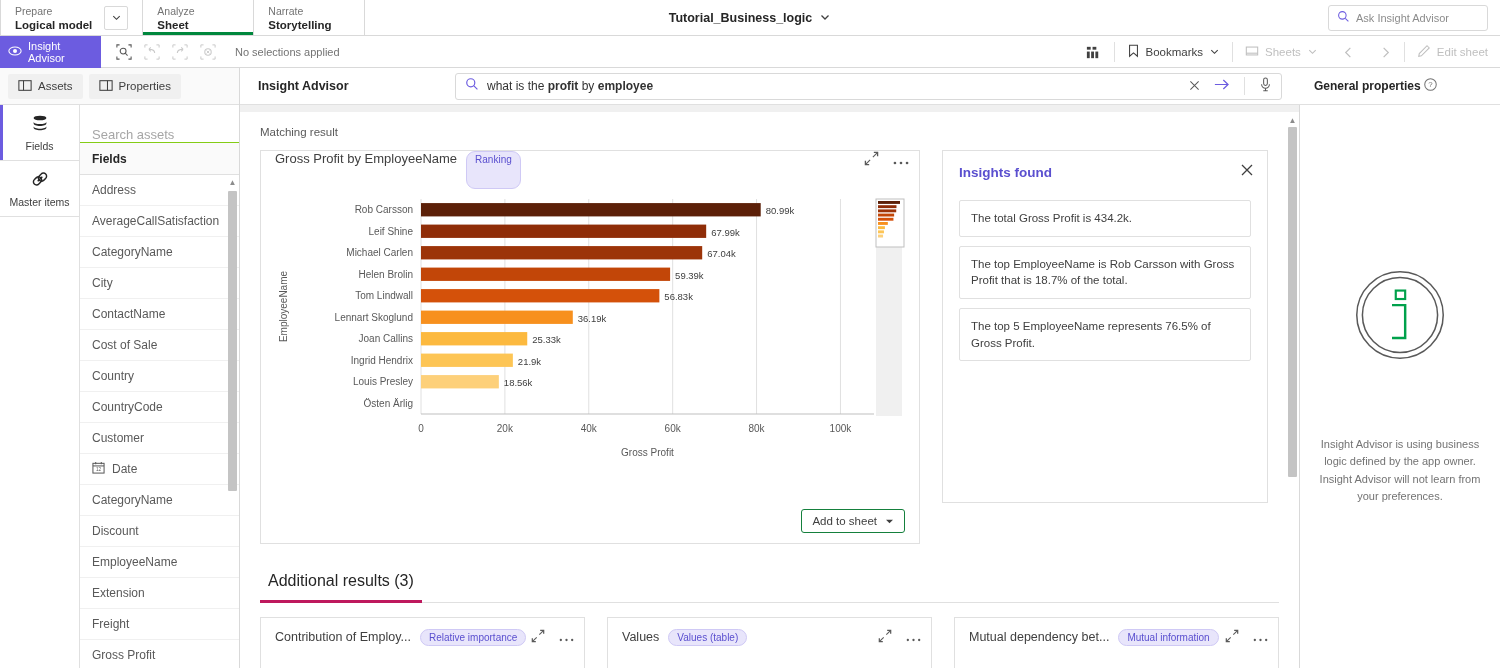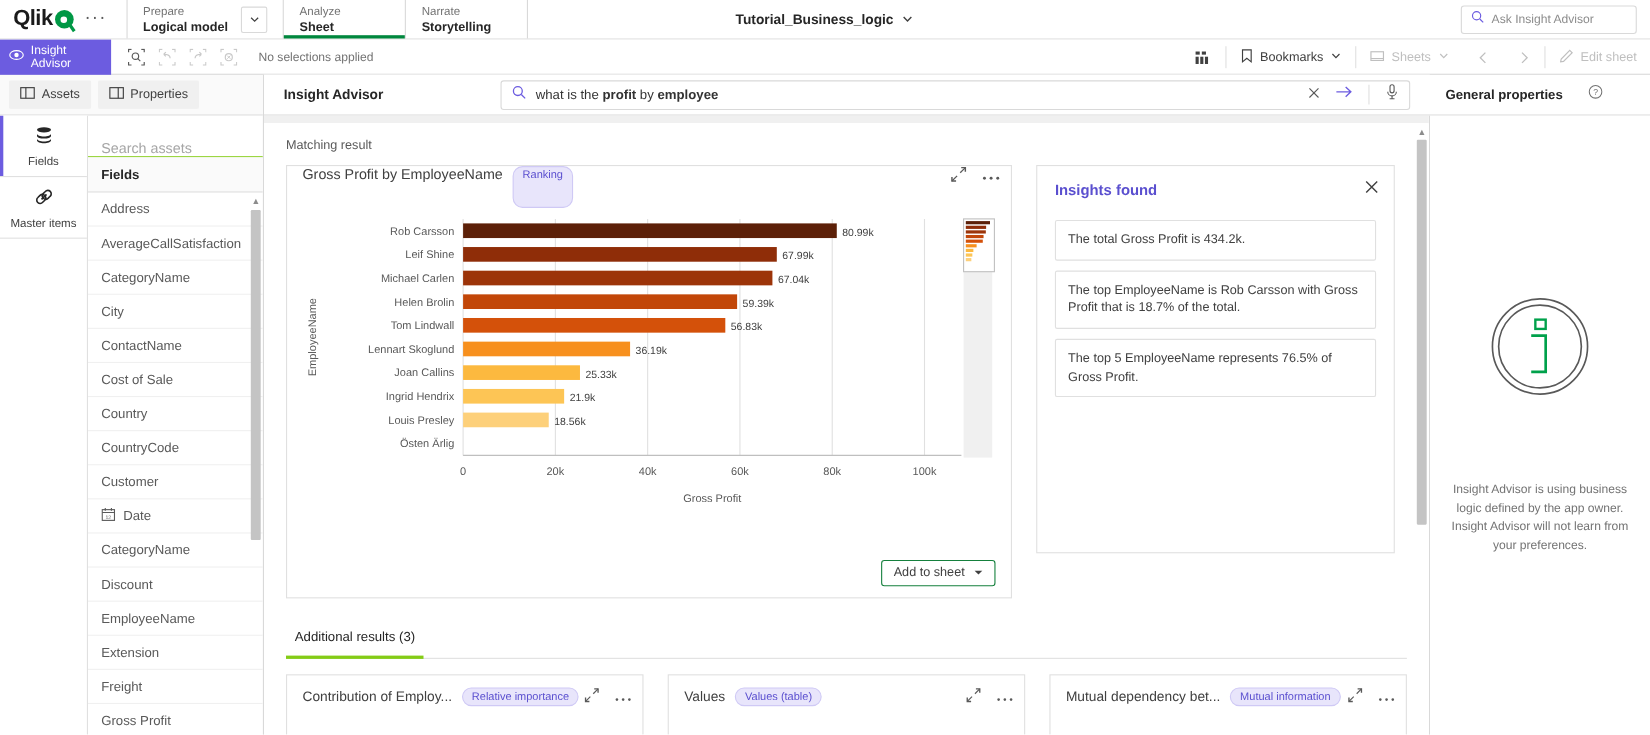--- a/index.html
+++ b/index.html
@@ -152,59 +152,52 @@
   }
   .insights-title { font-size:13.5px; font-weight:bold; color:#5a4fcf; margin-bottom:20px; }
   .insights-close { position:absolute; right:13px; top:12px; cursor:pointer; font-size:15px; color:#595959; line-height:1;}
   .insight-item {
     border:1px solid #e0e0e0; border-radius:2px; padding:9px 11px;
     font-size:11.5px; color:#404040; line-height:1.45; margin-bottom:9px;
   }
 
   .addl-wrap { margin-top:22px; }
   .addl-tab {
-    display:inline-block; font-size:12px; color:#262626;
-    padding:6px 8px 10px 8px; border-bottom:3px solid #84cc16;
+    display:inline-block; font-size:16px; color:#262626;
+    padding:6px 8px 10px 8px; border-bottom:3px solid #be185d;
   }
   .addl-line { height:1px; background:#e0e0e0; margin-top:-1px; }
   .addl-cards { display:flex; gap:22px; margin-top:14px; }
   .mini-card { width:330px; height:80px; border:1px solid #e0e0e0; background:#fff; position:relative; }
   .mini-head { height:38px; display:flex; align-items:center; gap:9px; padding:0 14px; }
   .mini-title { font-size:12.5px; color:#404040; white-space:nowrap; }
   .mini-icons { position:absolute; right:10px; top:11px; display:flex; gap:14px; align-items:center; }
 
   .vscroll-outer { position:absolute; right:2px; top:4px; bottom:0; width:9px; }
   .vscroll-outer .up { font-size:8px; color:#8c8c8c; text-align:center; line-height:9px; }
   .vscroll-outer .thumb { position:absolute; top:11px; width:9px; height:350px; background:#c4c4c4; border-radius:1px; }
 
   
   .right-panel { width:200px; background:#fff; display:flex; flex-direction:column; }
-  .rp-head { height:37px; display:flex; align-items:center; gap:23px; padding:0 14px; border-bottom:1px solid #e0e0e0; }
+  .rp-head { height:37px; display:flex; align-items:center; gap:3px; padding:0 14px; border-bottom:1px solid #e0e0e0; }
   .rp-title { font-size:12px; font-weight:bold; color:#262626; }
   .rp-body { flex:1; display:flex; flex-direction:column; align-items:center; justify-content:center; padding:0 16px;gap:48px; }
   .rp-text { font-size:11px; color:#737373; text-align:center; line-height:1.55; margin-top:22px; }
 
   
   .ax-label { font-size:10px; fill:#595959; font-family:"Liberation Sans",sans-serif; }
   .ax-title { font-size:10px; fill:#595959; font-family:"Liberation Sans",sans-serif; }
   .val-label { font-size:9.5px; fill:#404040; font-family:"Liberation Sans",sans-serif; }
 </style>
 </head>
 <body>
 
 <div class="app">
 
   <div class="topbar">
-    <div class="logo-area">
-      <div class="qlik-logo">
-        <span>Qlik</span>
-          <span class="q-circle"></span>
-      </div>
-      <div class="dots-btn">···</div>
-    </div>
     <div class="hub-sep"></div>
 
     <div class="nav-group">
       <div class="nav-stack">
         <div class="nav-top">Prepare</div>
         <div class="nav-bot">Logical model</div>
       </div>
       <div class="nav-caret">
         <svg width="11" height="11" viewBox="0 0 12 12">
             <path d="M2.5 4.5 L6 8 L9.5 4.5" stroke="#404040" stroke-width="1.2" fill="none"></path>

